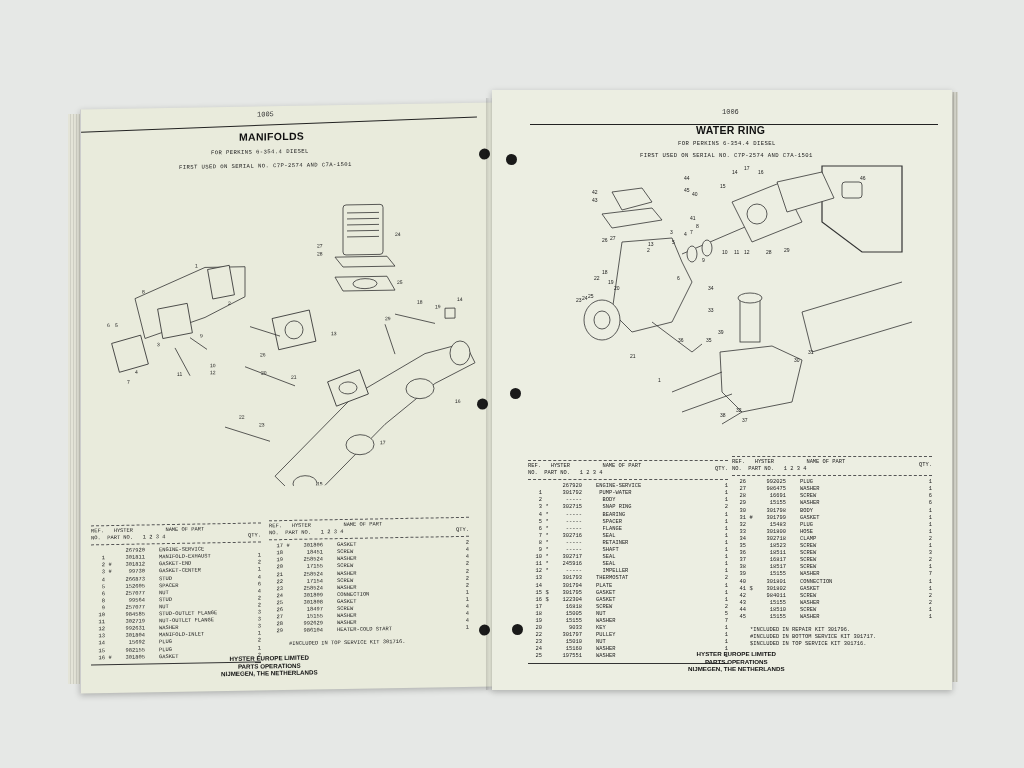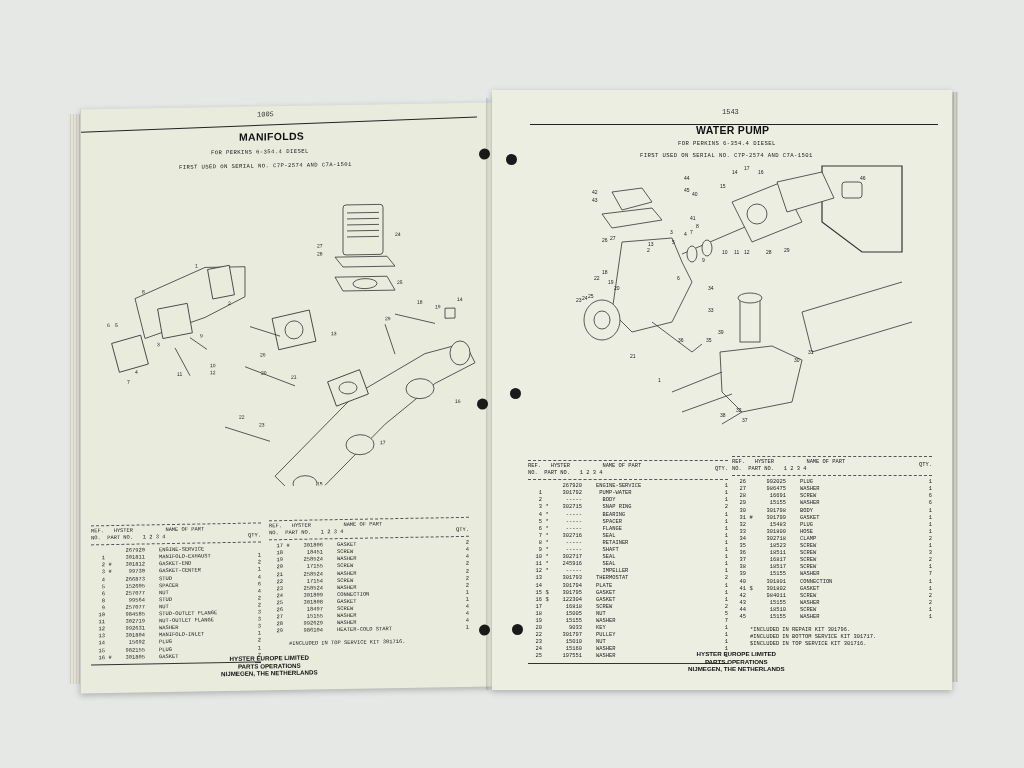--- a/index.html
+++ b/index.html
@@ -346,23 +346,23 @@
     </div>
 
     <div class="hole" style="left:398px;top:46px"></div>
     <div class="hole" style="left:396px;top:296px"></div>
     <div class="hole" style="left:398px;top:522px"></div>
   </div>
 
   <div class="gutter"></div>
 
   <div class="page right">
-    <div class="pagenum" style="left:230px;top:18px">1543</div>
+    <div class="pagenum" style="left:230px;top:18px">1006</div>
     <div class="rule" style="left:38px;top:34px;width:408px"></div>
-    <div class="title" style="left:204px;top:34px">WATER PUMP</div>
+    <div class="title" style="left:204px;top:34px">WATER RING</div>
     <div class="sub" style="left:186px;top:50px">FOR PERKINS 6-354.4 DIESEL</div>
     <div class="sub" style="left:148px;top:62px">FIRST USED ON SERIAL NO. C7P-2574 AND C7A-1501</div>
 
     <svg class="diagram" style="left:80px;top:72px" width="370" height="280">
       <g stroke="#333" fill="#eceee2" stroke-width="0.8">
 
         <path d="M250 4 L330 4 L330 90 L290 90 L250 60 Z" fill="none" stroke-width="1.2"></path>
         <rect x="270" y="20" width="20" height="16" rx="3"></rect>
 
         <path d="M40 30 L70 26 L80 40 L50 48 Z"></path>

